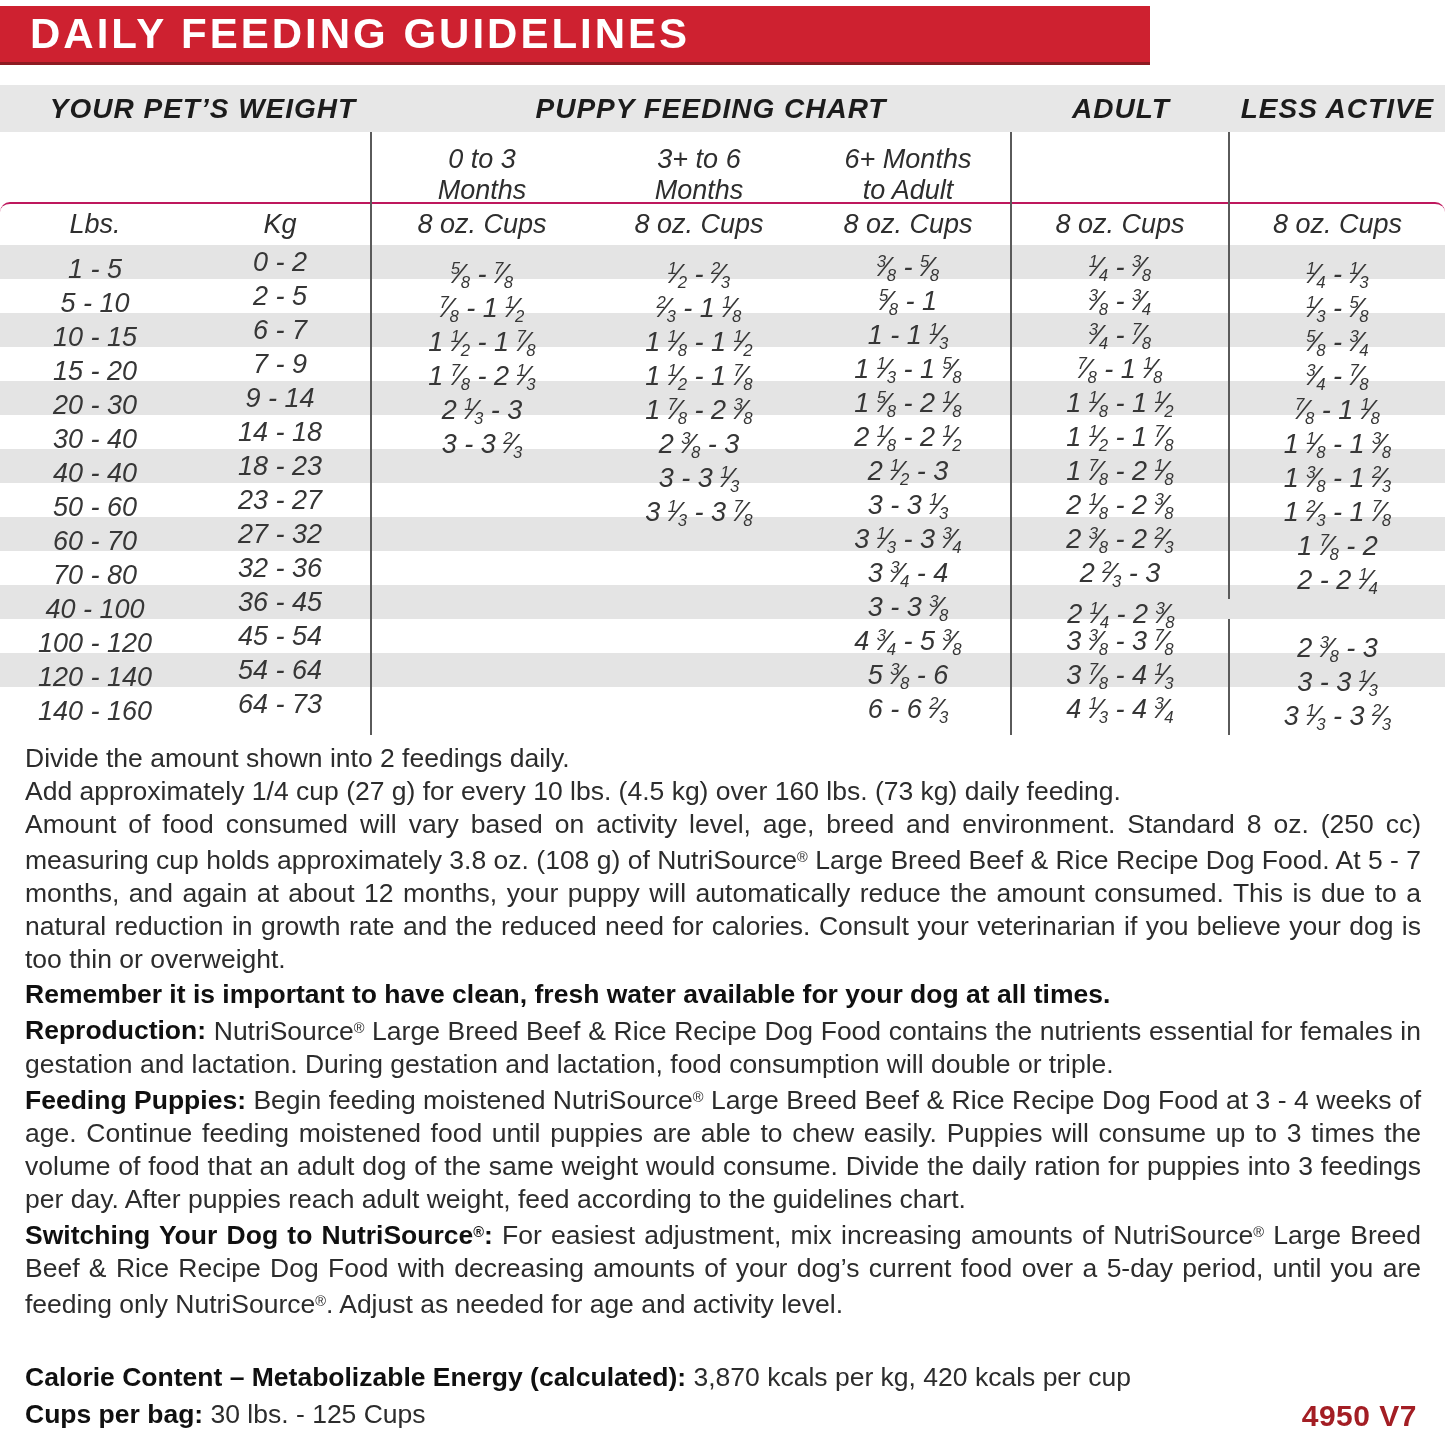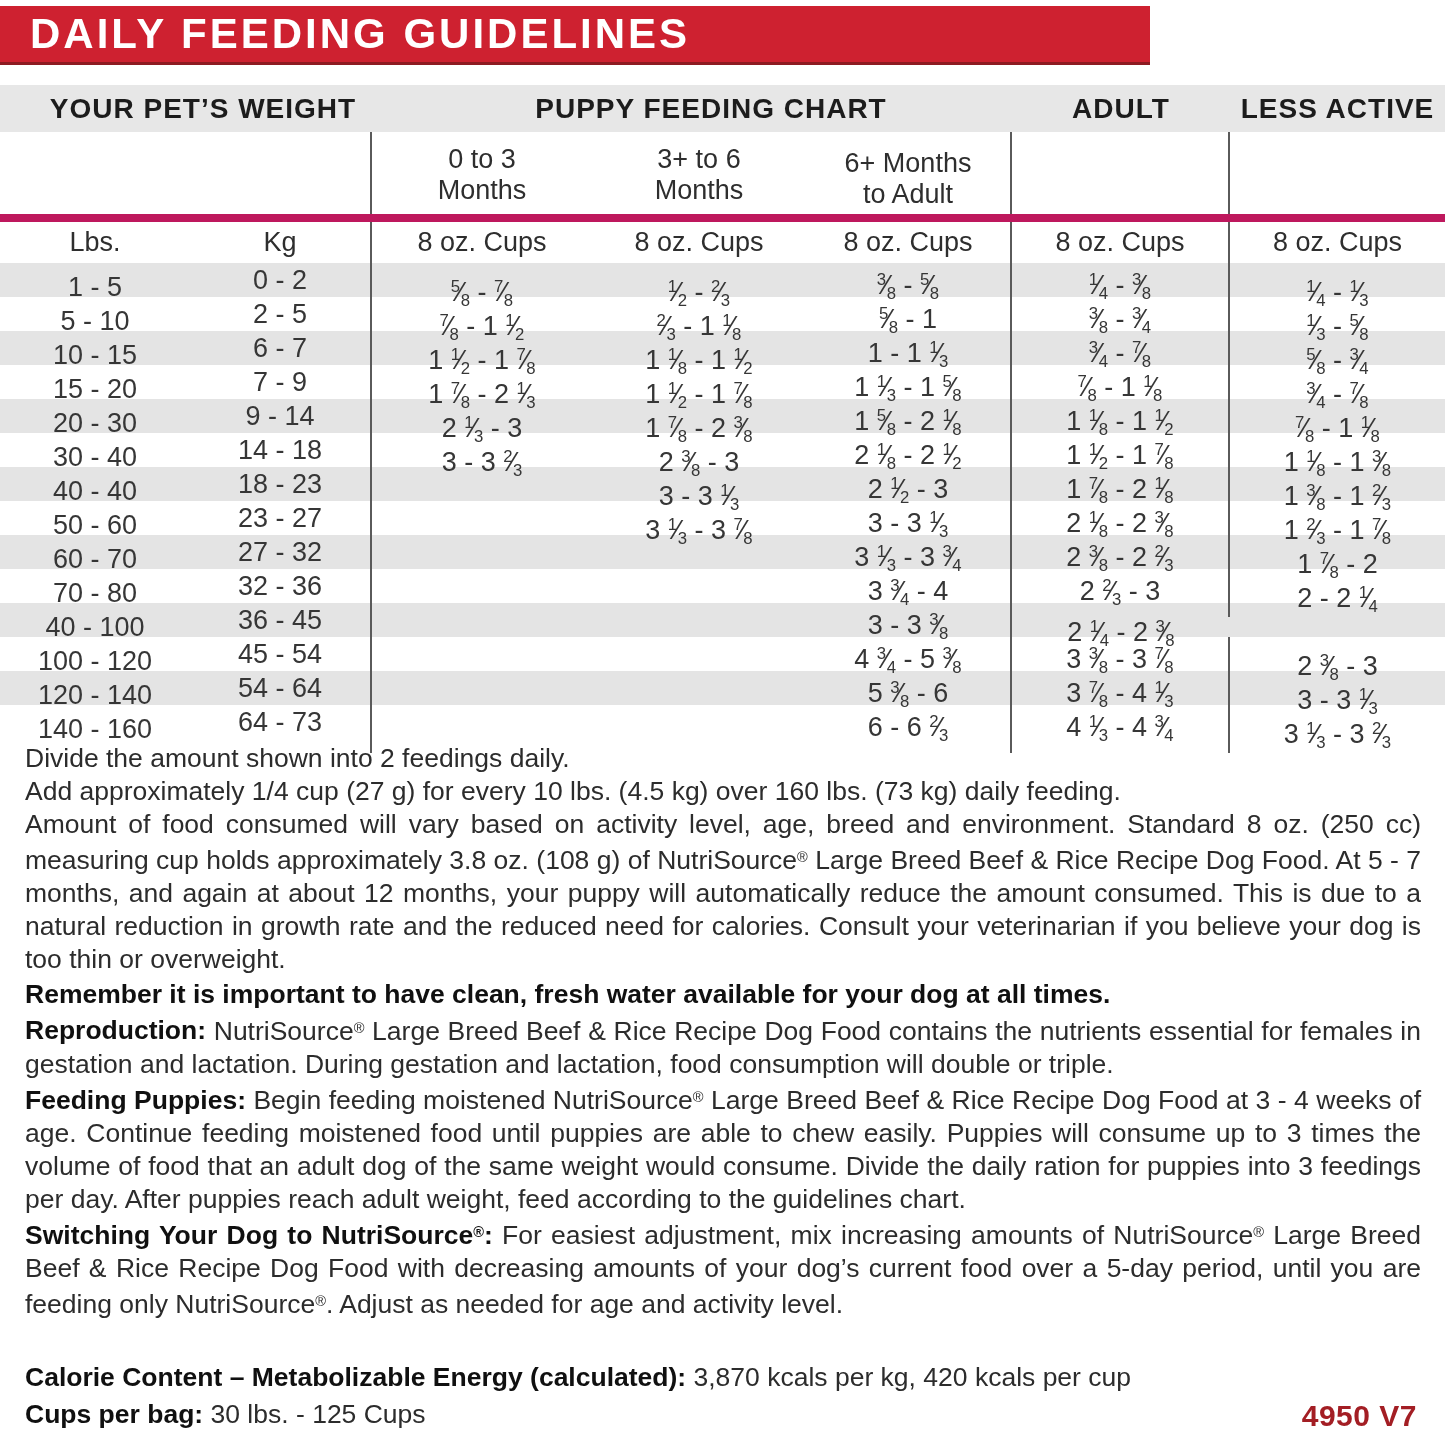--- a/index.html
+++ b/index.html
@@ -11,37 +11,37 @@
   .titlebar{
     position:absolute;top:6px;left:0;width:1150px;height:56px;
     background:#ce2130;border-bottom:3px solid #8d1b22;
     display:flex;align-items:center;
   }
   .titlebar h1{
     margin:0 0 0 30px;color:#ffffff;font-size:42px;font-weight:bold;
     letter-spacing:3px;white-space:nowrap;
   }
   
-  .ftable{position:absolute;top:85px;left:0;width:1445px;}
+  .ftable{position:absolute;top:85px;left:0;width:1445px;font-style:italic;}
   .band{
     display:grid;grid-template-columns:372px 640px 218px 215px;
     height:47px;background:#e7e7e7;align-items:center;
   }
   .band .bcell{
     text-align:center;font-weight:bold;font-size:28px;letter-spacing:1px;color:#1c1c1c;
   }
   .band .bcell.weight{padding-left:34px;}
   .band .bcell.puppy{padding-left:38px;}
   .grid7{display:grid;grid-template-columns:190px 182px 220px 214px 206px 218px 215px;}
-  .months{height:82px;}
+  .months{height:70px;}
   .months .mcell{
     text-align:center;font-size:27px;line-height:31px;padding-top:12px;color:#2e2e2e;
   }
   .units{
-    height:41px;border-top:8px solid #be185d;align-items:center;
+    height:41px;border-top:2px solid #be185d;align-items:center;border-radius:10px;
   }
   .units .ucell{text-align:center;font-size:27px;color:#2e2e2e;}
   .trow{height:34px;align-items:center;}
   .trow.alt{background:#e4e4e4;}
   .tcell{
     text-align:center;font-size:27px;height:34px;line-height:34px;
     color:#363636;white-space:nowrap;
   }
   .bR{border-right:2px solid #5a5a5a;height:100%;box-sizing:border-box;}
   .months .bR,.units .bR{display:flex;align-items:center;justify-content:center;}

